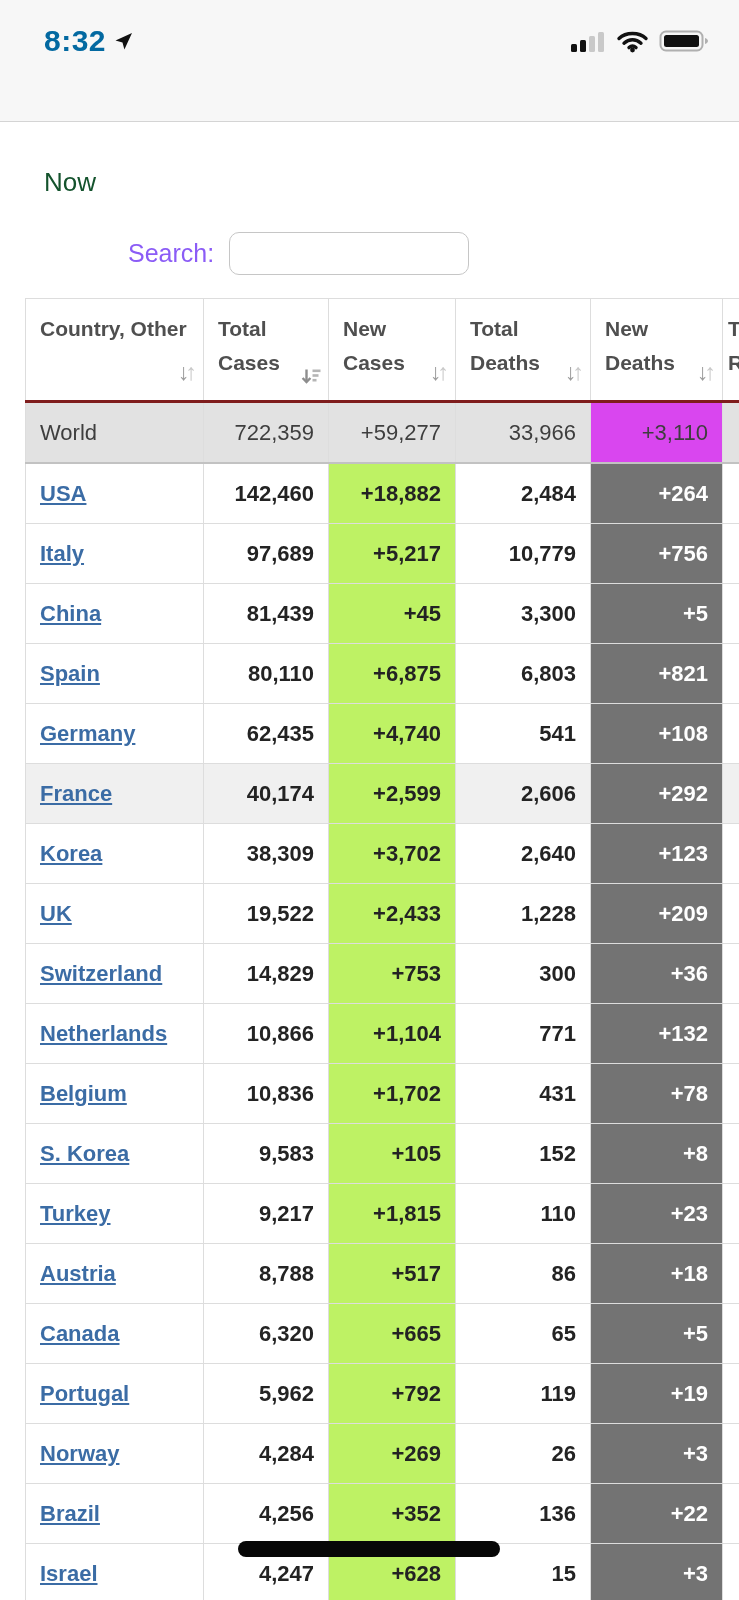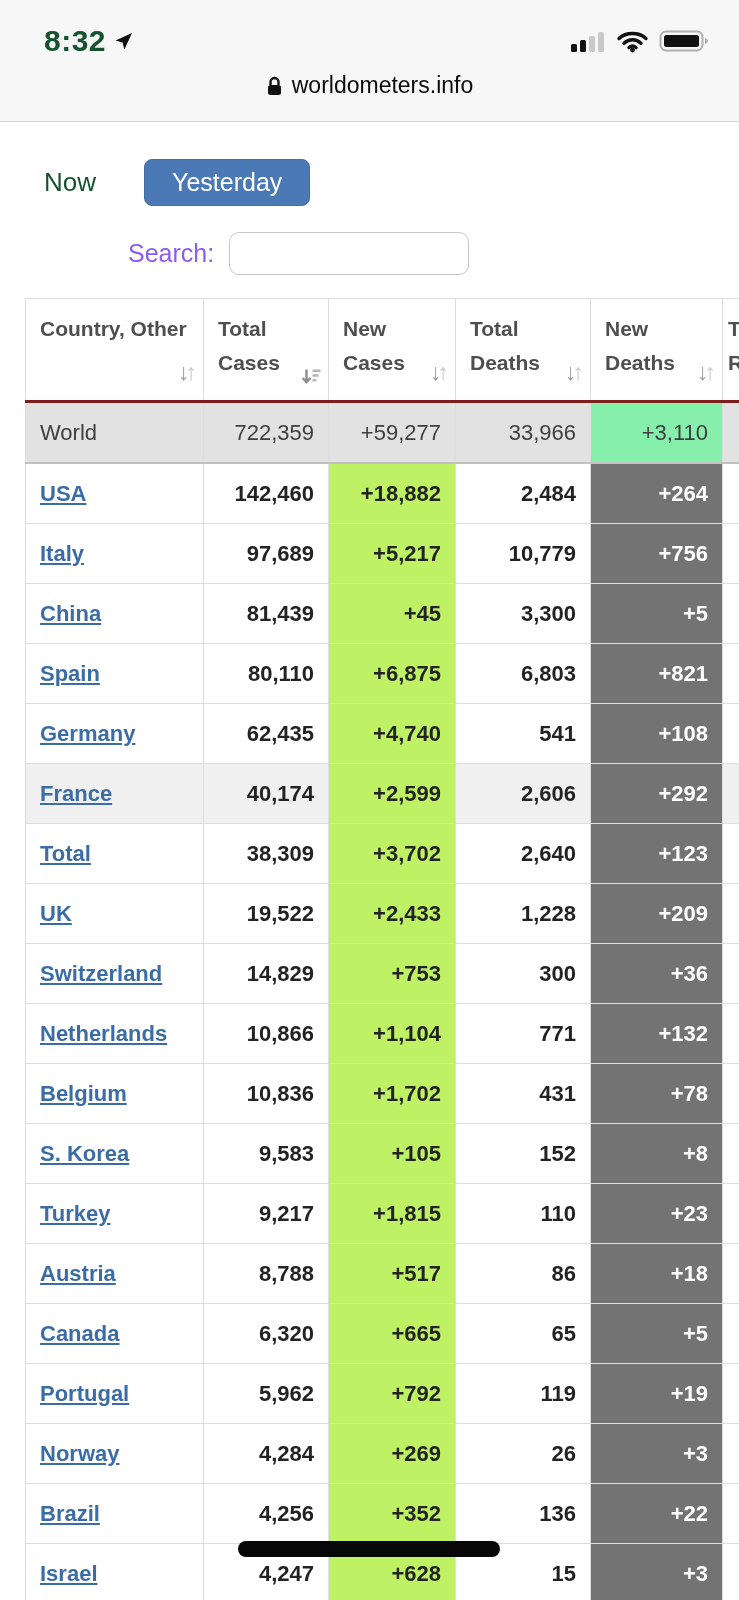--- a/index.html
+++ b/index.html
@@ -7,21 +7,21 @@
   body {
     position:relative; background:#fff;
     font-family:"Liberation Sans", sans-serif;
     -webkit-font-smoothing:antialiased;
   }
 
   
   .top-chrome { background:#f7f7f7; height:121px; border-bottom:1px solid #d4d4d4; }
   .status-row { display:flex; justify-content:space-between; align-items:center; padding:20px 30px 0 44px; height:42px; }
   .time-wrap { display:flex; align-items:center; gap:7px; }
-  .time { font-size:30px; font-weight:bold; color:#14532d; letter-spacing:.5px; }
+  .time { font-size:30px; font-weight:bold; color:#0369a1; letter-spacing:.5px; }
   .status-icons { display:flex; align-items:center; gap:10px; }
   .url-row { display:flex; justify-content:center; align-items:center; gap:9px; margin-top:10px; }
   .url-text { font-size:23px; color:#0b0b0b; }
 
   
   .tabs { margin:37px 0 0 44px; display:flex; align-items:center; height:46px; }
   .now-tab { font-size:26px; color:#14532d; margin-right:48px; cursor:pointer; }
   .yesterday-btn {
     display:inline-flex; align-items:center; justify-content:center;
     height:45px; padding:0 27px; border-radius:8px;
@@ -52,21 +52,21 @@
   .arr-d { color:#9c9c9c; } .arr-u { color:#c9c9c9; }
   .sort-svg { position:absolute; right:6px; bottom:13px; line-height:0; }
 
   td { height:59px; padding:0 14px; font-size:22px; font-weight:bold; color:#232323; white-space:nowrap; overflow:hidden; }
   .c-country { text-align:left; }
   .c-num, .c-newc, .c-newd { text-align:right; }
   td.c-newc { background:#bef264; }
   td.c-newd { background:#737373; color:#fff; }
   tr.hl td.c-country, tr.hl td.c-num, tr.hl td.c-extra { background:#f0f0f0; }
   tr.world td { background:#E2E2E2; font-weight:normal; color:#3e3e3e; border-bottom:2px solid #c2c2c2; }
-  tr.world td.c-newd { background:#86efac; }
+  tr.world td.c-newd { background:#d946ef; }
   .country-link { color:#3B6CA5; font-weight:bold; text-decoration:underline; cursor:pointer; }
 
   
   .home-indicator {
     position:absolute; left:238px; top:1541px; width:262px; height:16px;
     background:#070707; border-radius:9px; z-index:60; cursor:grab;
   }
 </style>
 </head>
 <body>
@@ -100,34 +100,24 @@
       </span>
       <span style="line-height:0;">
         <svg width="50" height="24" viewBox="0 0 50 24">
           <rect x="1.5" y="2.5" width="42" height="19" rx="5.5" stroke="#b0b0b0" stroke-width="2" fill="none"></rect>
           <rect x="5" y="6" width="35" height="12" rx="2.5" fill="#111"></rect>
           <path d="M46 9v6c1.8-.5 3-2 3-3s-1.2-2.5-3-3z" fill="#b0b0b0"></path>
         </svg>
       </span>
     </div>
   </div>
-  <div class="url-row">
-    <span style="line-height:0;">
-      <svg width="17" height="22" viewBox="0 0 17 22">
-        <path d="M4.5 10V7a4 4 0 0 1 8 0v3" stroke="#111" stroke-width="2.4" fill="none"></path>
-        <rect x="2" y="10" width="13" height="10" rx="2.5" fill="#111"></rect>
-      </svg>
-    </span>
-    <span class="url-text">worldometers.info</span>
-  </div>
 </div>
 
 <div class="tabs">
   <span class="now-tab">Now</span>
-  <span class="yesterday-btn">Yesterday</span>
 </div>
 
 <div class="search-row">
   <label class="search-label">Search:</label>
   <input class="search-input" type="text" placeholder="" style="">
 </div>
 
 <div class="table-viewport">
   <table>
     <colgroup>
@@ -209,21 +199,21 @@
         </tr>
         <tr class=" hl">
           <td class="c-country"><a href="#" class="country-link">France</a></td>
           <td class="c-num">40,174</td>
           <td class="c-newc">+2,599</td>
           <td class="c-num">2,606</td>
           <td class="c-newd">+292</td>
           <td class="c-extra" style="background: rgb(240, 240, 240);"></td>
         </tr>
         <tr class="">
-          <td class="c-country"><a href="#" class="country-link">Total</a></td>
+          <td class="c-country"><a href="#" class="country-link">Korea</a></td>
           <td class="c-num">38,309</td>
           <td class="c-newc">+3,702</td>
           <td class="c-num">2,640</td>
           <td class="c-newd">+123</td>
           <td class="c-extra"></td>
         </tr>
         <tr class="">
           <td class="c-country"><a href="#" class="country-link">UK</a></td>
           <td class="c-num">19,522</td>
           <td class="c-newc">+2,433</td>

